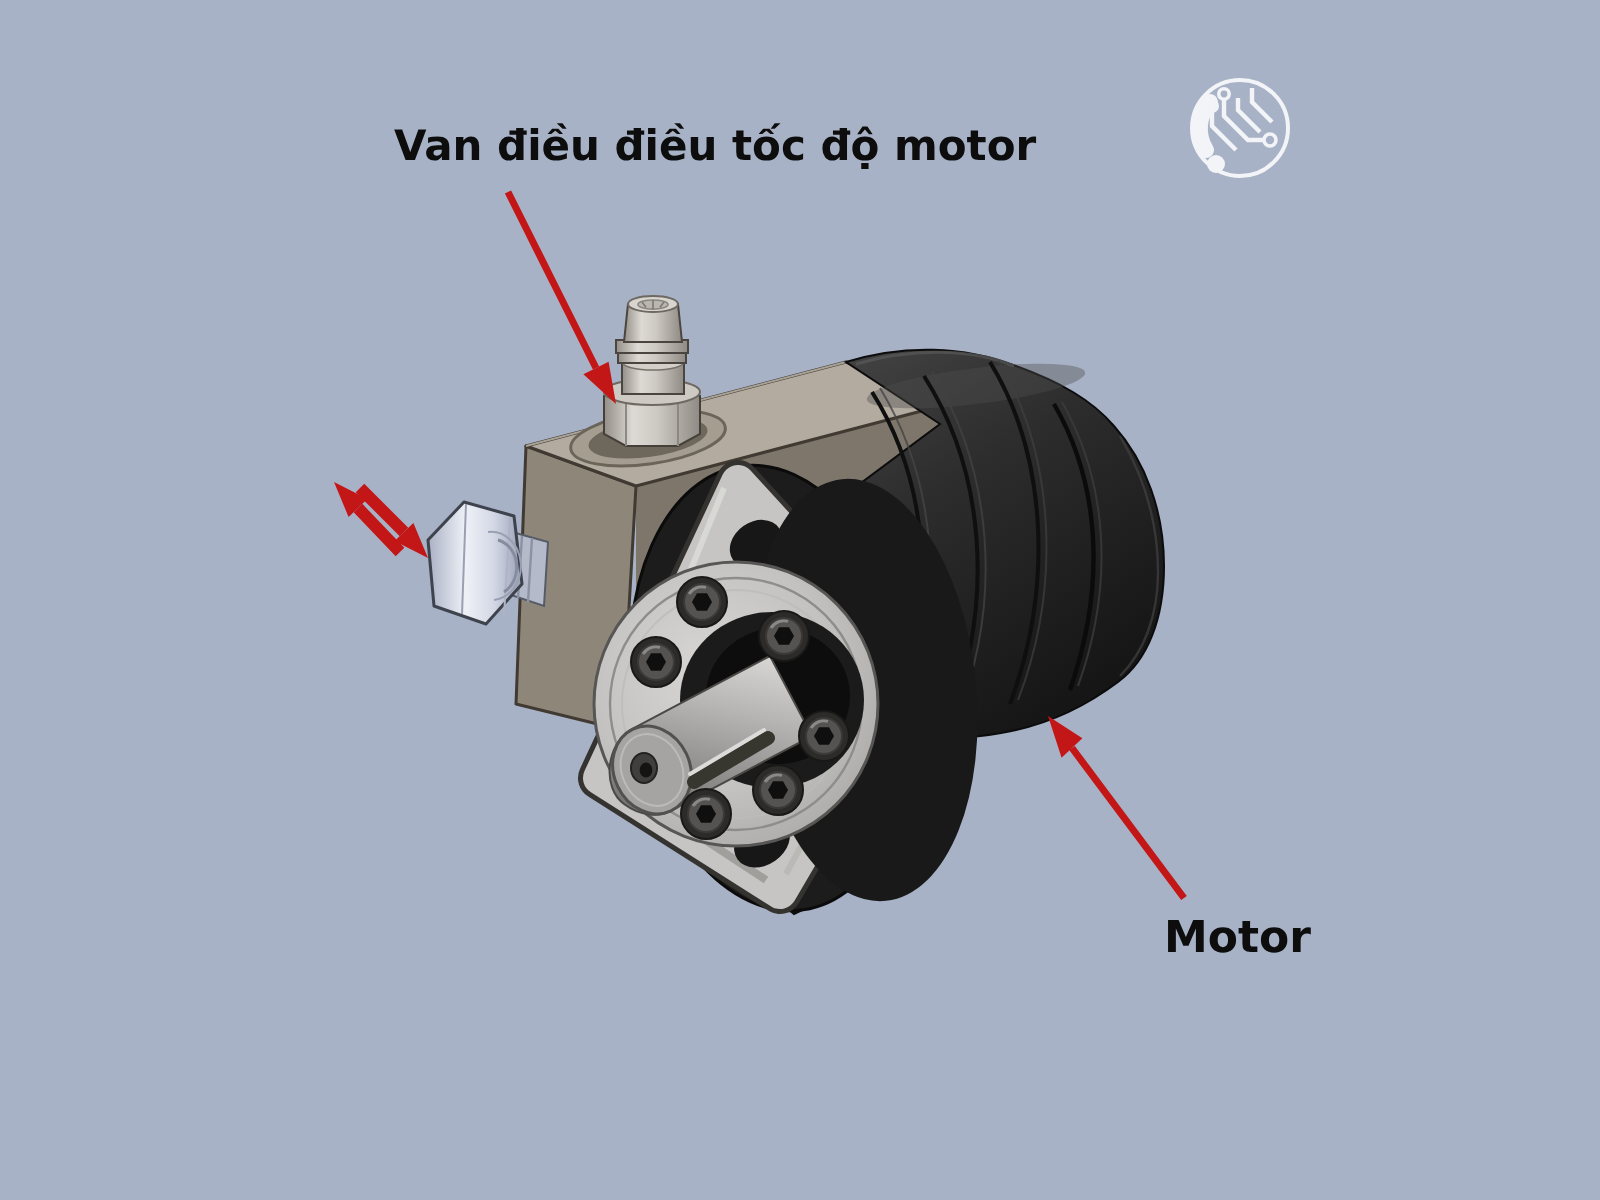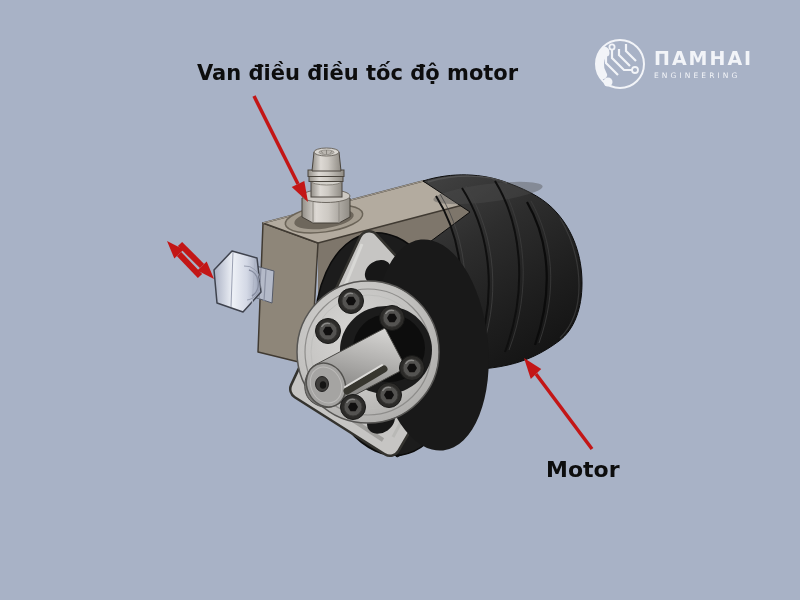--- a/index.html
+++ b/index.html
@@ -14,21 +14,21 @@
   .stage svg.scene { position: absolute; left: 0; top: 0; }
   .anno {
     position: absolute;
     color: #0d0d0d;
     font-weight: 700;
     white-space: nowrap;
     line-height: 1.1;
   }
   .anno.valve { left: 197px; top: 62px;  font-size: 21px; }
   .anno.oil   { left: 90px;  top: 204px; font-size: 21px; }
-  .anno.motor { left: 546px; top: 458px; font-size: 22px; }
+  .anno.motor { left: 582px; top: 458px; font-size: 22px; }
   .logo {
     position: absolute;
     left: 592px; top: 36px;
     display: flex;
     align-items: center;
     color: #f2f4f8;
   }
   .logo .mark { width: 56px; height: 56px; }
   .logo .wordmark { margin-left: 6px; }
   .logo .brand {
@@ -208,19 +208,15 @@
         <circle cx="16" cy="46" r="4.5" fill="#f2f4f8" stroke="none"></circle>
         <path d="M20,14 L20,22 L32,34 L40,34" stroke-width="2.2"></path>
         <circle cx="20" cy="11" r="2.6" stroke-width="1.8"></circle>
         <path d="M14,20 L14,27 L26,39" stroke-width="2.2"></path>
         <circle cx="14" cy="17" r="2.6" stroke-width="1.8"></circle>
         <path d="M27,13 L27,19 L38,30" stroke-width="2.2"></path>
         <circle cx="43" cy="34" r="3" stroke-width="1.8"></circle>
         <path d="M34,8 L34,15 L44,25" stroke-width="2.2"></path>
       </g>
     </svg>
-    <div class="wordmark">
-      <div class="brand">ΠAMHAI</div>
-      <div class="subtitle">ENGINEERING</div>
-    </div>
   </div>
 
 </div>
 
 </body></html>

